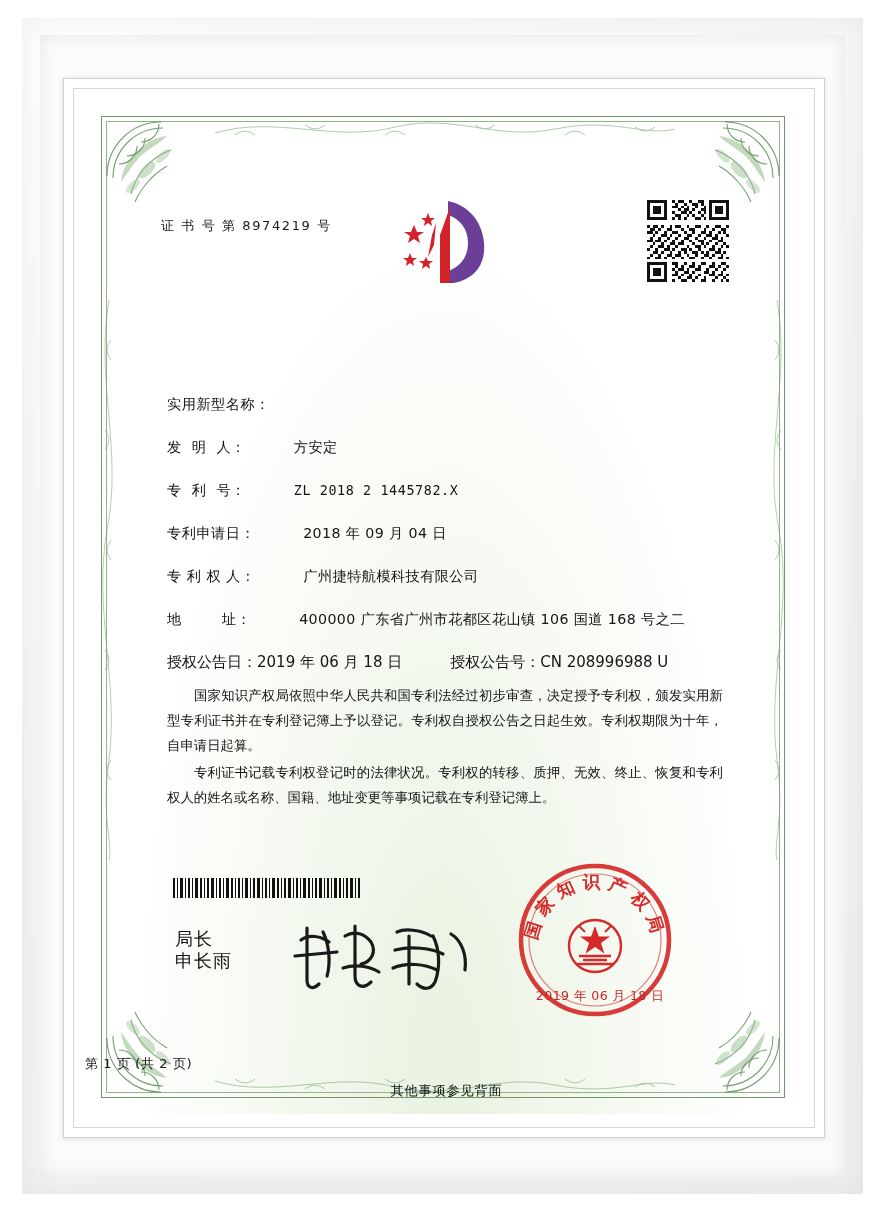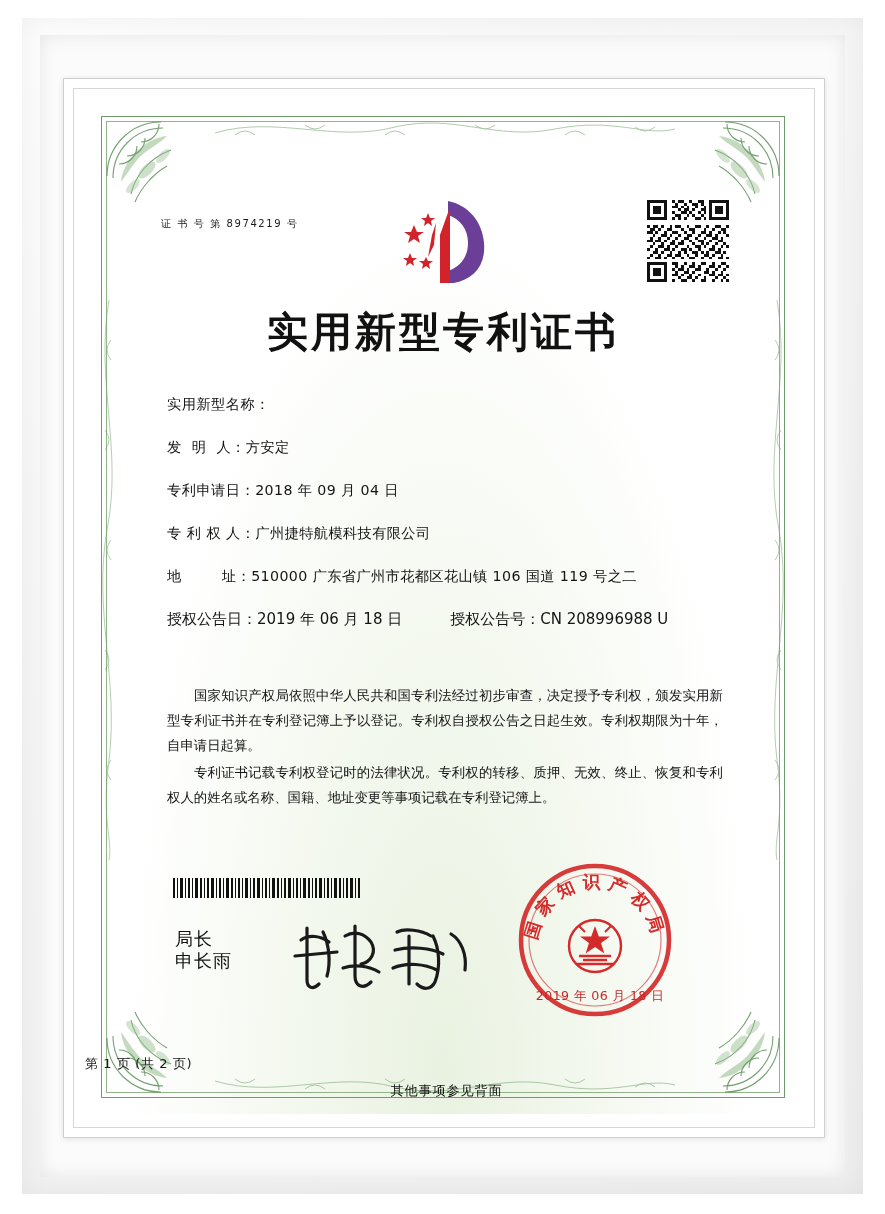--- a/index.html
+++ b/index.html
@@ -93,21 +93,21 @@
   }
   .ev-top  { left: 130px; top: 13px;  width: 460px; height: 30px; }
   .ev-bot  { left: 130px; bottom: 13px; width: 460px; height: 30px; transform: scaleY(-1); }
   .ev-left { left: 8px; top: 200px; width: 30px; height: 560px; }
   .ev-right{ right: 8px; top: 200px; width: 30px; height: 560px; transform: scaleX(-1); }
 
   
   .cert-no {
     position: absolute;
     left: 76px; top: 117px;
-    font-size: 10px;
+    font-size: 13px;
     color: #1a1a1a;
     letter-spacing: 1.6px;
     font-family: "DejaVu Sans", sans-serif;
   }
   .emblem {
     position: absolute;
     left: 303px; top: 95px;
     width: 120px; height: 92px;
   }
   .qr {
@@ -136,20 +136,21 @@
     top: 295px;
     width: 560px;
     font-family: "DejaVu Sans", sans-serif;
     color: #141414;
   }
   .field {
     display: flex;
     align-items: baseline;
     margin-bottom: 24px;
     font-size: 14.2px;
+    gap: 48px;
   }
   .field .lab {
     white-space: pre;
     letter-spacing: 0.5px;
   }
   .field .val {
     letter-spacing: 0.4px;
   }
   .field.mono .val {
     font-family: "DejaVu Sans Mono", monospace;
@@ -582,47 +583,50 @@
         <rect x="9" y="28" width="1" height="1"></rect>
           <rect x="12" y="28" width="2" height="1"></rect>
           <rect x="16" y="28" width="1" height="1"></rect>
           <rect x="19" y="28" width="2" height="1"></rect>
           <rect x="23" y="28" width="1" height="1"></rect>
           <rect x="26" y="28" width="1" height="1"></rect>
           <rect x="28" y="28" width="1" height="1"></rect>
       </g>
     </svg>
 
-    <div class="title">实用新型专利证书</div>
 
     <div class="fields">
 
       <div class="field">
         <span class="lab">实用新型名称：</span>
       </div>
 
       <div class="field">
         <span class="lab">发  明  人：</span>
         <span class="val">方安定</span>
       </div>
 
+      <div class="field mono">
+        <span class="lab">专  利  号：</span>
+        <span class="val">ZL 2018 2 1445782.X</span>
+      </div>
 
       <div class="field">
         <span class="lab">专利申请日：</span>
         <span class="val">2018 年 09 月 04 日</span>
       </div>
 
       <div class="field">
         <span class="lab">专 利 权 人：</span>
         <span class="val">广州捷特航模科技有限公司</span>
       </div>
 
       <div class="field">
         <span class="lab">地        址：</span>
-        <span class="val">510000 广东省广州市花都区花山镇 106 国道 119 号之二</span>
+        <span class="val">400000 广东省广州市花都区花山镇 106 国道 168 号之二</span>
       </div>
 
       <div class="field-split">
         <span class="seg1">
           <span class="lab">授权公告日：</span><span class="val">2019 年 06 月 18 日</span>
         </span>
         <span class="seg2">
           <span class="lab">授权公告号：</span><span class="val">CN 208996988 U</span>
         </span>
       </div>

